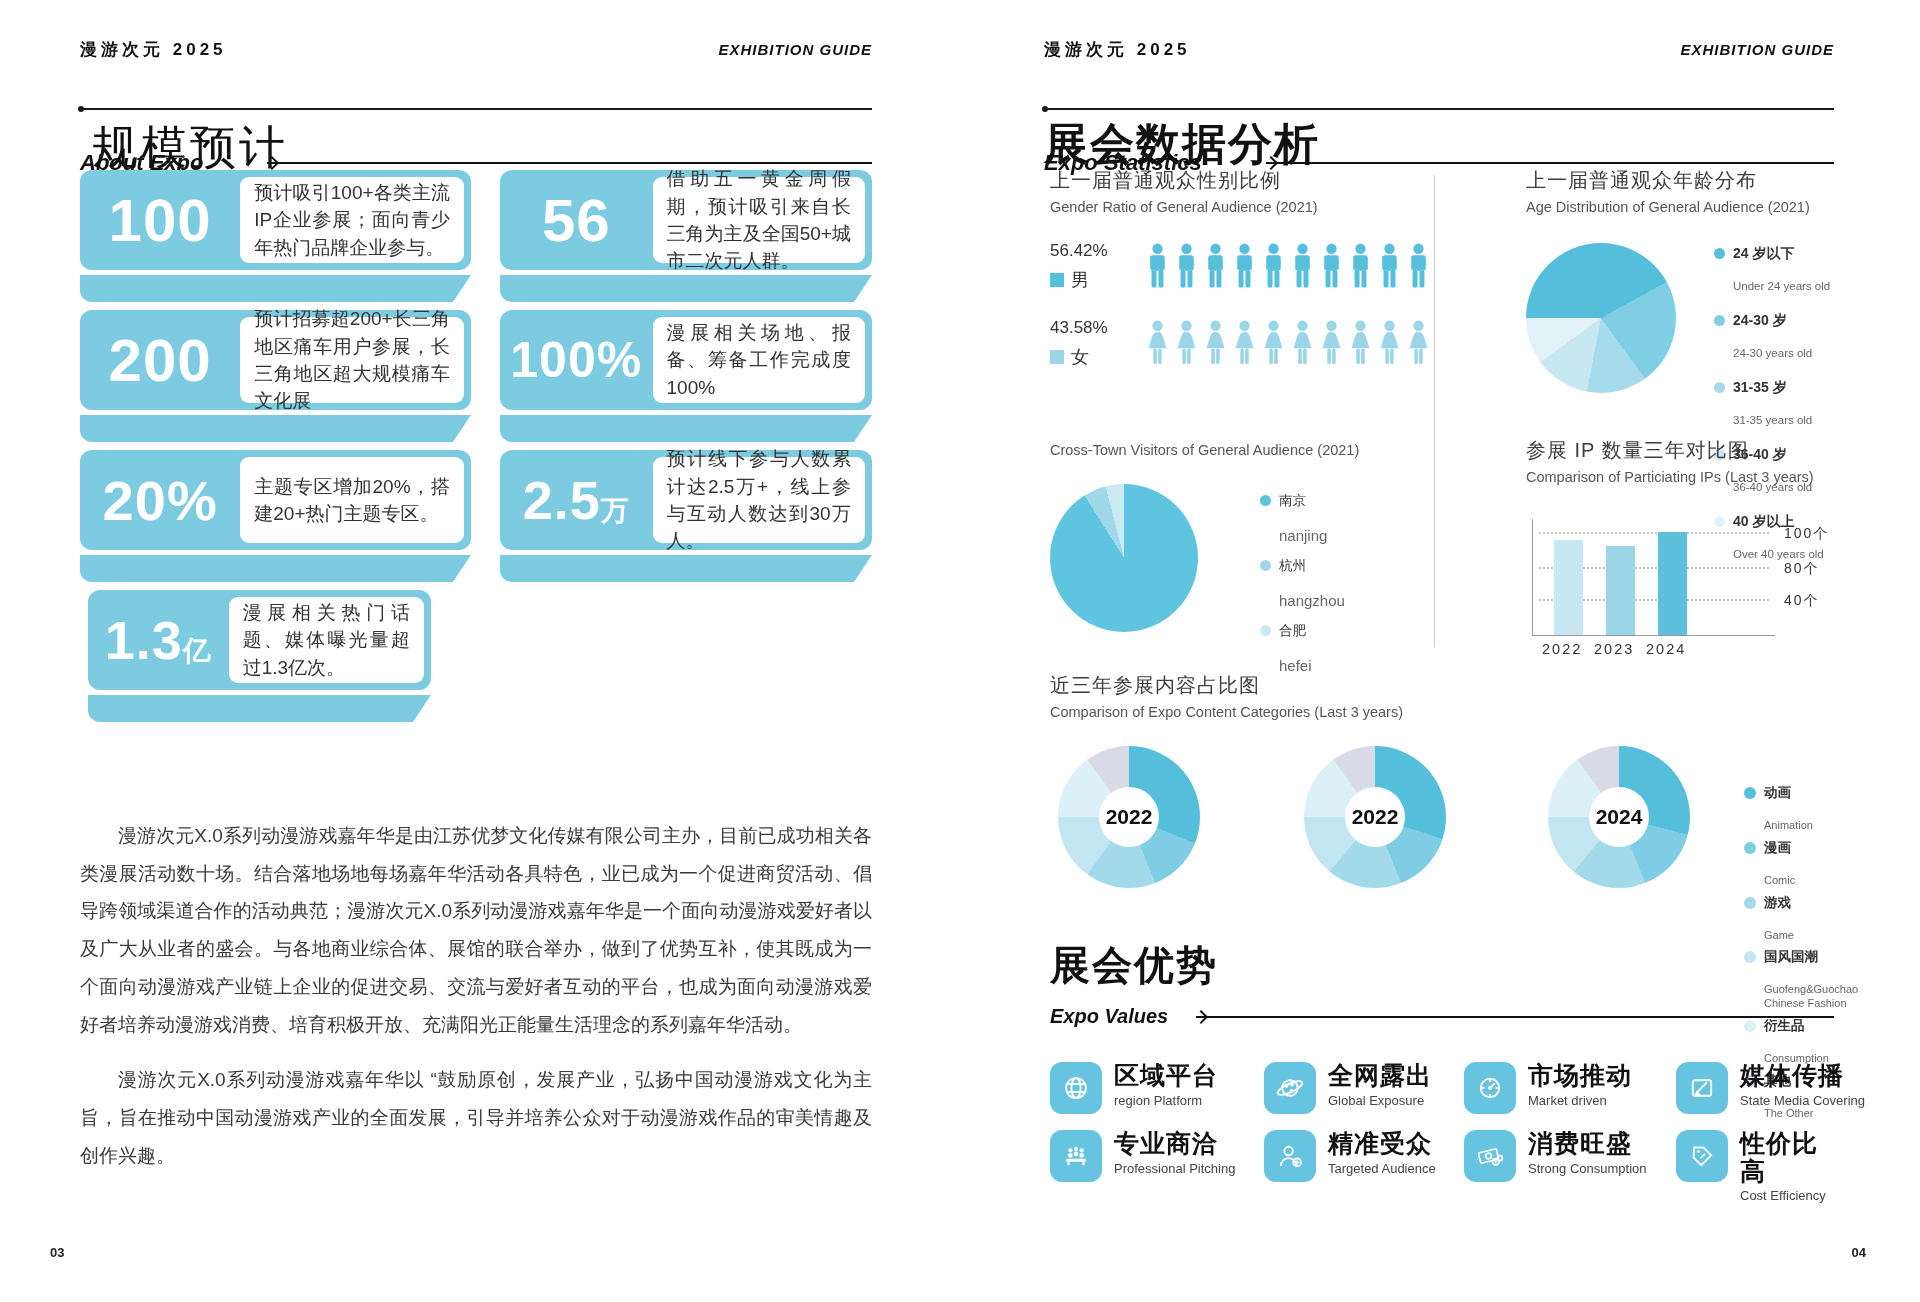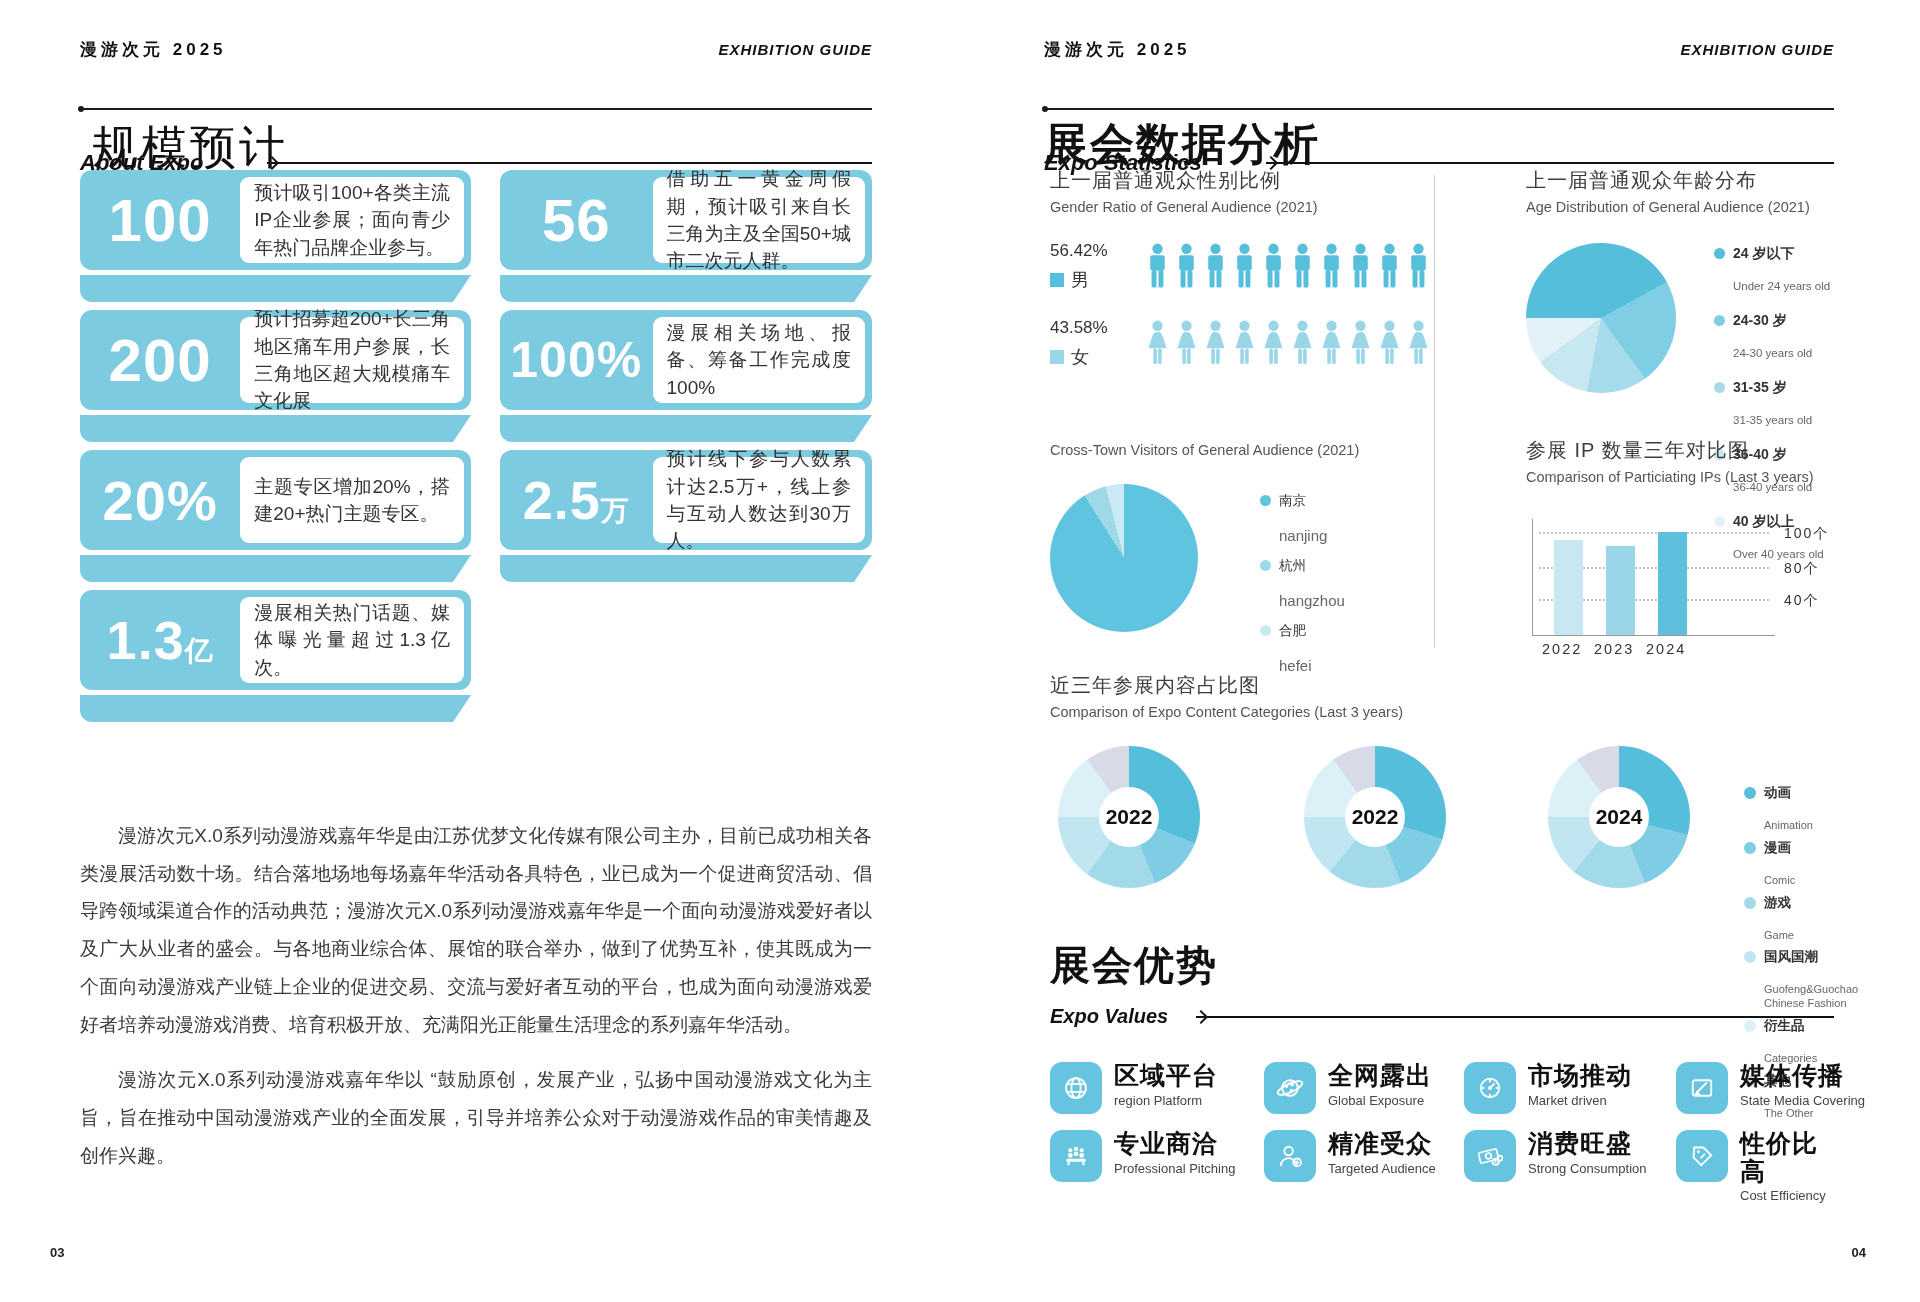--- a/index.html
+++ b/index.html
@@ -32,21 +32,21 @@
              color:#fff;font-weight:bold;font-size:60px;letter-spacing:1px;}
   .card .sfx{font-size:28px;font-weight:bold;margin-top:22px;}
   .card .panel{position:absolute;top:7px;right:7px;bottom:7px;left:41%;background:#fff;border-radius:9px;
                display:flex;align-items:center;padding:4px 14px;box-sizing:border-box;}
   .card .desc{font-size:19px;line-height:1.44;color:#333;text-align:justify;}
   .card .strip{height:27px;background:#7CCBE0;margin-top:5px;border-radius:0 0 12px 12px;
                clip-path:polygon(0 0,100% 0,calc(100% - 18px) 100%,0 100%);}
   .c0{top:0;left:0;width:391px;}   .c1{top:0;left:420px;width:372px;}
   .c2{top:140px;left:0;width:391px;} .c3{top:140px;left:420px;width:372px;}
   .c4{top:280px;left:0;width:391px;} .c5{top:280px;left:420px;width:372px;}
-  .c6{top:420px;left:0;width:391px;}
+  .c6{top:420px;left:8px;width:343px;}
   .c3 .num{font-size:50px;} .c4 .num{font-size:56px;}
   .c5 .num,.c6 .num{font-size:54px;}
 
   .paras{position:absolute;top:817px;left:0;width:792px;font-size:19px;line-height:37.7px;
          text-align:justify;color:#3a3a3a;}
   .paras p{margin:0;text-indent:2em;}
   .paras p + p{margin-top:18px;}
 
   .pn{position:absolute;bottom:42px;font-size:13px;font-weight:bold;color:#222;}
   #pnL{left:50px;} #pnR{right:54px;}
@@ -552,21 +552,21 @@
             <span class="lg-dot" style="background: rgb(194, 230, 241);"></span>
             <span>
               <div class="lg-zh">国风国潮</div>
               <div class="lg-en">Guofeng&amp;Guochao Chinese Fashion</div>
             </span>
           </div>
         <div class="lg-item">
             <span class="lg-dot" style="background: rgb(220, 240, 247);"></span>
             <span>
               <div class="lg-zh">衍生品</div>
-              <div class="lg-en">Categories</div>
+              <div class="lg-en">Consumption</div>
             </span>
           </div>
         <div class="lg-item">
             <span class="lg-dot" style="background: rgb(216, 218, 232);"></span>
             <span>
               <div class="lg-zh">其他</div>
               <div class="lg-en">The Other</div>
             </span>
           </div>
       </div>

